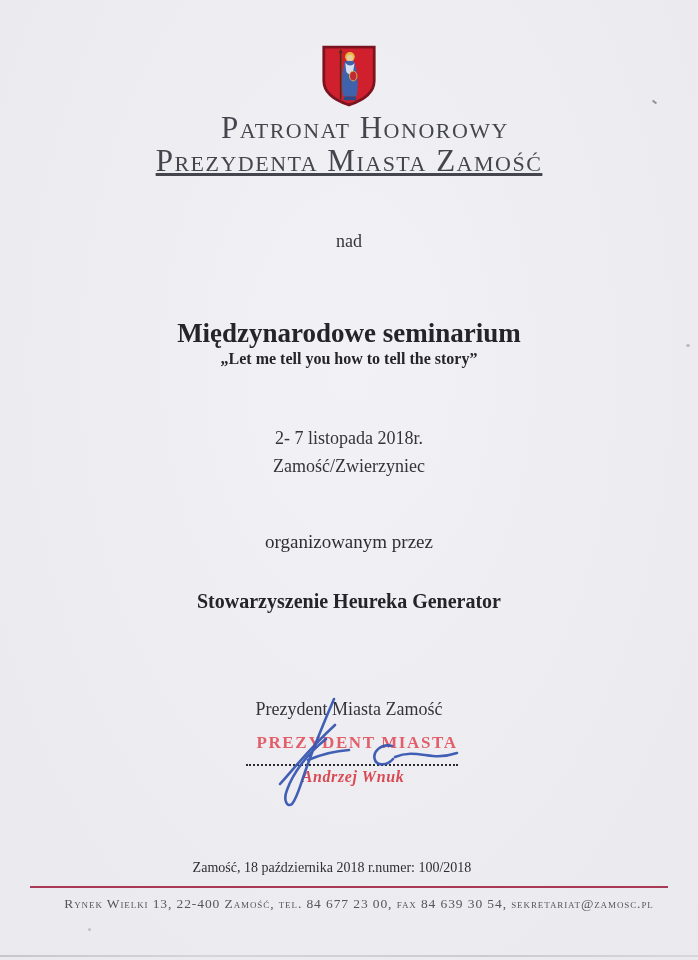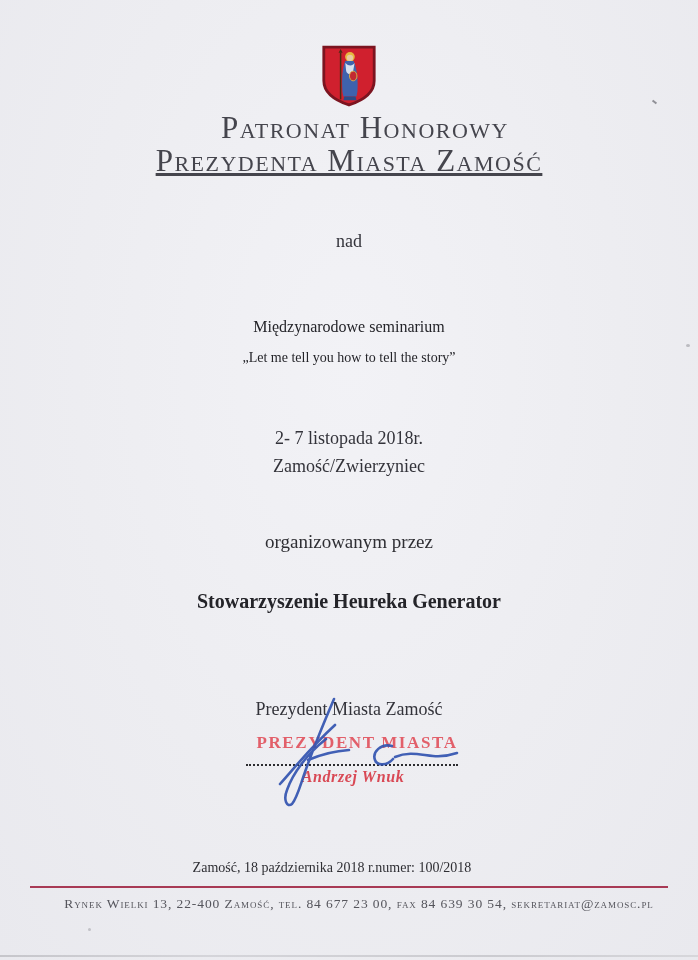--- a/index.html
+++ b/index.html
@@ -28,22 +28,22 @@
     letter-spacing:1.5px;
     color:#45454d;
     font-weight:400;
   }
   .h1{top:112px;padding-left:32px;}
   .h2{top:145px;text-decoration:underline;}
   
   .body-sm{font-size:18px;color:#33333a;}
   .nad{top:231px;}
   .pn{top:259px;}
-  .ev1{top:318px;font-size:16px;font-weight:normal;color:#242429;}
-  .ev2{top:350px;font-size:14px;font-weight:normal;color:#242429;}
+  .ev1{top:318px;font-size:27px;font-weight:bold;color:#242429;}
+  .ev2{top:350px;font-size:16px;font-weight:bold;color:#242429;}
   .dates{top:428px;}
   .place{top:456px;}
   .org-label{top:531px;font-size:19px;}
   .org-name{top:590px;font-size:20px;font-weight:bold;color:#242429;}
   .obejmuje{top:671px;}
   .signer{top:699px;}
   
   .stamp-office{
     top:733px;
     font-size:17px;font-weight:bold;letter-spacing:1.6px;

